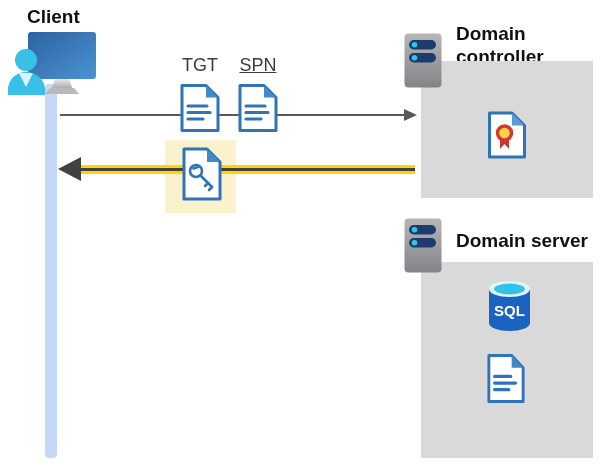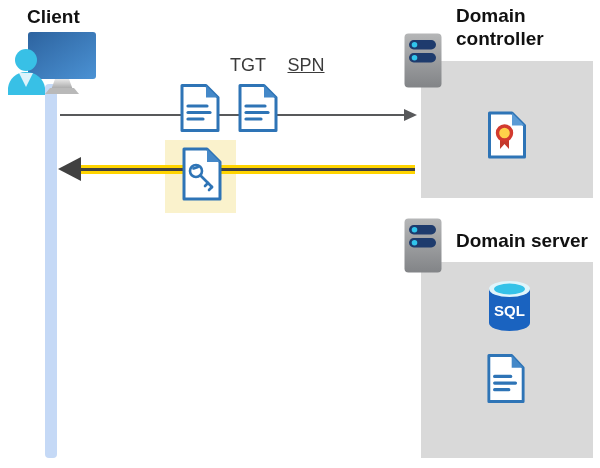--- a/index.html
+++ b/index.html
@@ -3,21 +3,21 @@
 <meta charset="utf-8">
 <style>
   html,body{margin:0;padding:0;background:#fff;}
   .canvas{
     position:relative;width:600px;height:468px;background:#ffffff;overflow:hidden;
     font-family:"Liberation Sans", sans-serif;
   }
   .abs{position:absolute;}
   
   .heading{font-weight:700;font-size:19px;line-height:23px;color:#111111;}
-  .ticket-label{font-size:18px;color:#3b3b3b;text-align:center;margin-left:48px;}
+  .ticket-label{font-size:18px;color:#3b3b3b;text-align:center;}
   .file-label{font-size:19px;color:#3b3b3b;text-align:center;}
   
   .timeline{left:45px;top:84px;width:12px;height:374px;background:#c5d9f6;border-radius:4px;z-index:1;}
   
   .zone{background:#d9d9d9;z-index:1;}
   .zone.dc{left:421px;top:61px;width:172px;height:137px;}
   .zone.linux{left:421px;top:262px;width:172px;height:196px;}
   
   .highlight{left:165px;top:140px;width:71px;height:73px;background:#faf2cc;z-index:1;}
   
@@ -108,21 +108,21 @@
     <path d="M26 2 V15 H39 Z" fill="#4488c8"></path>
     <g stroke="#2e74b6" stroke-width="2.6" stroke-linecap="round" fill="none">
       <circle cx="15" cy="24" r="6"></circle>
       <line x1="12.5" y1="21.5" x2="17" y2="20"></line>
       <line x1="19.5" y1="28.5" x2="31" y2="40"></line>
       <line x1="27" y1="36" x2="24" y2="39"></line>
       <line x1="31" y1="40" x2="28" y2="43"></line>
     </g>
   </svg>
 
-  <div class="abs heading" style="left:456px;top:4px;width:110px;">Domain controller</div>
+  <div class="abs heading" style="left:456px;top:22px;width:110px;">Domain controller</div>
 
   <svg class="abs icon" style="left:404px;top:33px;" width="38" height="55" viewBox="0 0 38 55">
     <rect x="0.5" y="0.5" width="37" height="54" rx="4" fill="url(#gsrv)"></rect>
     <rect x="5" y="7" width="27" height="9.5" rx="4.75" fill="#1e3b6d"></rect>
     <circle cx="10.5" cy="11.75" r="2.8" fill="#31c5ec"></circle>
     <rect x="5" y="20" width="27" height="9.5" rx="4.75" fill="#1e3b6d"></rect>
     <circle cx="10.5" cy="24.75" r="2.8" fill="#31c5ec"></circle>
   </svg>
 
   <svg class="abs icon" style="left:487px;top:111px;" width="40" height="48" viewBox="0 0 40 48">

